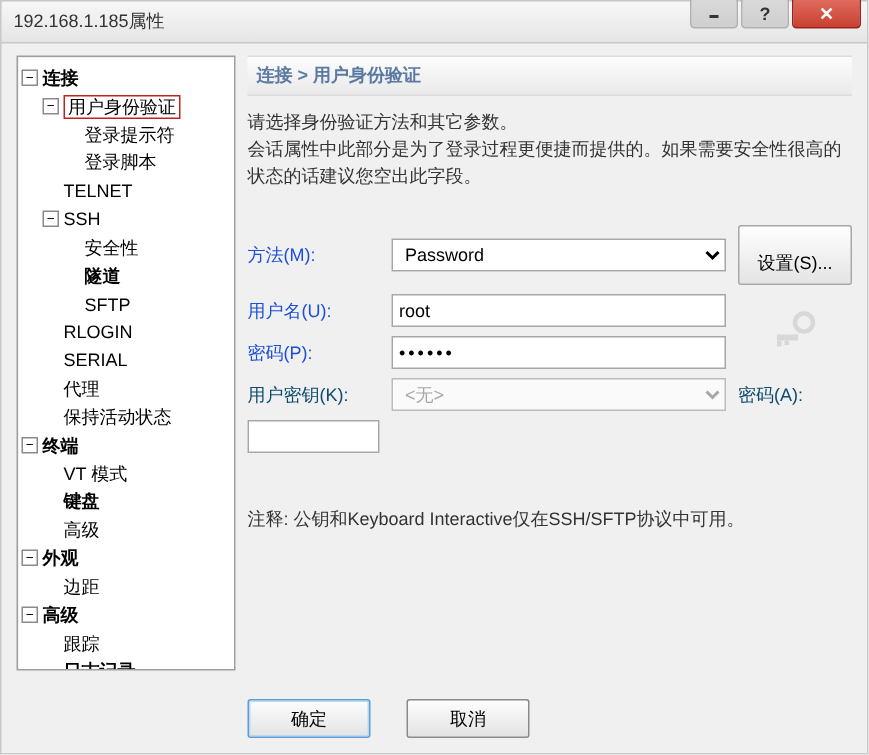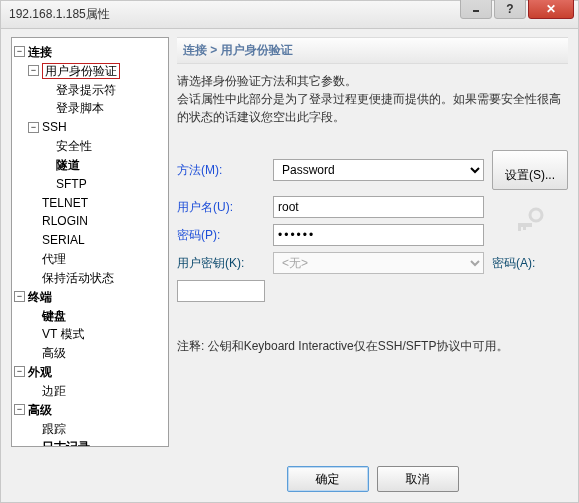--- a/index.html
+++ b/index.html
@@ -8,41 +8,41 @@
 .titlebar { height: 28px; background: linear-gradient(#f7f7f7, #e5e5e5); display: flex; align-items: center; border: 1px solid #c8c8c8; border-bottom: none; position: relative; padding-left: 8px; text-align: right; }
 .titlebar .title { color: #333; }
 .titlebar .btns { position: absolute; right: 4px; top: -2px; display: flex; gap: 2px; }
 .titlebar .btn { width: 32px; height: 20px; border-radius: 0 0 3px 3px; display: flex; align-items: center; justify-content: center; }
 .titlebar .btn.min { background: linear-gradient(#d9d9d9,#cfcfcf); border:1px solid #b0b0b0;}
 .titlebar .btn.help { background: linear-gradient(#d9d9d9,#cfcfcf); border:1px solid #b0b0b0;}
 .titlebar .btn.close { background: linear-gradient(#e06a5e,#c8412f); border:1px solid #922; color:#fff; font-weight:bold; width:46px;}
 .body { flex: 1; background: #f0f0f0; border: 1px solid #c8c8c8; padding: 8px 10px 10px 10px; display: flex; flex-direction: column; }
 .catlabel { margin-bottom: 4px; color: #222; }
 .split { flex: 1; display: flex; gap: 8px; }
-.tree { width: 158px; height: 410px; background: #fff; border: 1px solid #9f9f9f; overflow: auto; padding: 4px 2px; }
+.tree { width: 146px; height: 410px; background: #fff; border: 1px solid #9f9f9f; overflow: auto; padding: 4px 2px; }
 .tree ul { list-style: none; }
 .tree li { white-space: nowrap; line-height: 18px; }
 .tree .toggle { display: inline-block; width: 11px; height: 11px; border: 1px solid #8a8a8a; text-align: center; line-height: 9px; font-size: 9px; margin-right: 3px; cursor: pointer; vertical-align: middle; background:#fff;}
 .tree .noexp { display:inline-block; width:11px; margin-right:3px;}
 .tree .node { cursor: default; vertical-align: middle;}
 .tree .selected { background: #fff; border: 1px solid #c02020; padding: 0 2px; color: #000;}
 .tree .bold { font-weight: bold; }
 .right { flex: 1; display: flex; flex-direction: column; }
 .crumb { background: linear-gradient(#fdfdfd,#e9e9e9); border-top:1px solid #dcdcdc; border-bottom:1px solid #dcdcdc; padding: 4px 6px; color: #5a7aa3; font-weight: bold; margin-bottom: 8px;}
 .desc { color: #333; line-height: 18px; padding: 0 4px 0 0;}
 .form { margin-top: 24px; display: grid; grid-template-columns: 88px 1fr 76px; gap: 6px 8px; align-items: center; }
 .form label { color: #1d4ed8; }
 .form label.disabled { color: #0c4a6e; }
 select, input[type=text], input[type=password] { border: 1px solid #a7a7a7; background: #fff; height: 22px; padding: 1px 4px; width: 100%; }
 select:disabled, input:disabled { color: #888; background:#fff;}
 .btnside { height: 40px; border: 1px solid #a8a8a8; background: linear-gradient(#fefefe,#e4e4e4); padding: 16px 8px; cursor: pointer; border-radius:2px;}
 .btnside:disabled { color: #9a9a9a; }
 .keyicon { width: 32px; height: 32px; color:#d8d8d8; justify-self:center;}
 .note { margin-top: 36px; color: #333; }
-.footer { margin-top: auto; display: flex; justify-content: center; gap: 8px; padding-top: 8px;}
+.footer { margin-top: auto; display: flex; justify-content: flex-start; gap: 24px; padding-top: 8px;}
 .footer button { width: 82px; height: 26px; border: 1px solid #8a8a8a; background: linear-gradient(#fdfdfd,#e3e3e3); border-radius: 2px; cursor:pointer;}
 .footer button.primary { border: 1px solid #5b9dd8; box-shadow: 0 0 0 1px #bcd8f1 inset;}
 </style>
 </head>
 <body>
 
 <div class="window">
   <div class="titlebar">
     <span class="title">192.168.1.185属性</span>
     <div class="btns">
@@ -62,38 +62,38 @@
       <div class="tree">
         <ul>
           <li><span class="toggle">−</span><span class="node bold">连接</span>
             <ul style="padding-left:14px">
               <li><span class="toggle">−</span><span class="node selected">用户身份验证</span>
                 <ul style="padding-left:14px">
                   <li><span class="noexp"></span><span class="node">登录提示符</span></li>
                   <li><span class="noexp"></span><span class="node">登录脚本</span></li>
                 </ul>
               </li>
+              <li><span class="noexp"></span><span class="node">TELNET</span></li>
               <li><span class="toggle">−</span><span class="node">SSH</span>
                 <ul style="padding-left:14px">
                   <li><span class="noexp"></span><span class="node">安全性</span></li>
                   <li><span class="noexp"></span><span class="node bold">隧道</span></li>
                   <li><span class="noexp"></span><span class="node">SFTP</span></li>
                 </ul>
               </li>
-              <li><span class="noexp"></span><span class="node">TELNET</span></li>
               <li><span class="noexp"></span><span class="node">RLOGIN</span></li>
               <li><span class="noexp"></span><span class="node">SERIAL</span></li>
               <li><span class="noexp"></span><span class="node">代理</span></li>
               <li><span class="noexp"></span><span class="node">保持活动状态</span></li>
             </ul>
           </li>
           <li><span class="toggle">−</span><span class="node bold">终端</span>
             <ul style="padding-left:14px">
+              <li><span class="noexp"></span><span class="node">VT 模式</span></li>
               <li><span class="noexp"></span><span class="node bold">键盘</span></li>
-              <li><span class="noexp"></span><span class="node">VT 模式</span></li>
               <li><span class="noexp"></span><span class="node">高级</span></li>
             </ul>
           </li>
           <li><span class="toggle">−</span><span class="node bold">外观</span>
             <ul style="padding-left:14px">
               <li><span class="noexp"></span><span class="node">边距</span></li>
             </ul>
           </li>
           <li><span class="toggle">−</span><span class="node bold">高级</span>
             <ul style="padding-left:14px">

